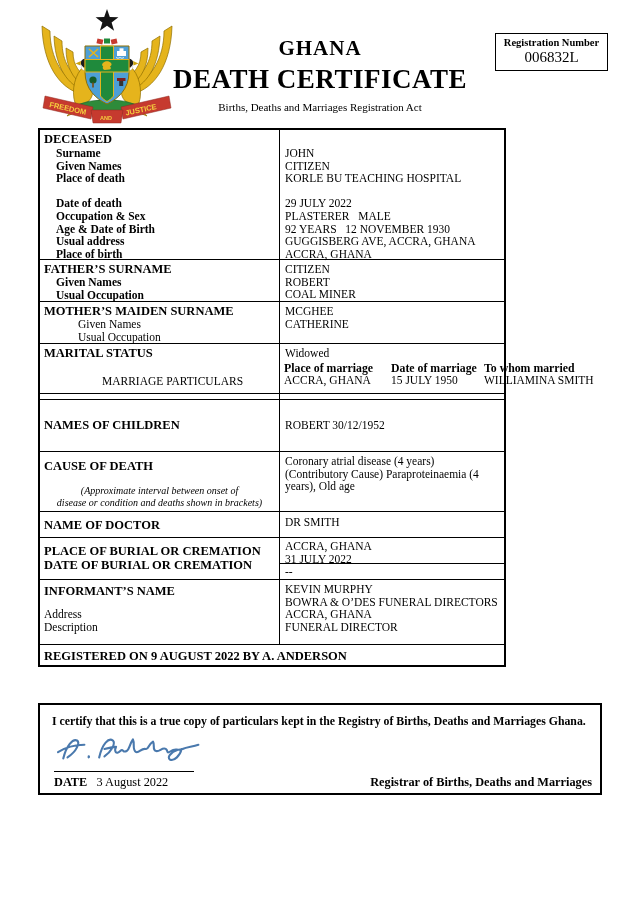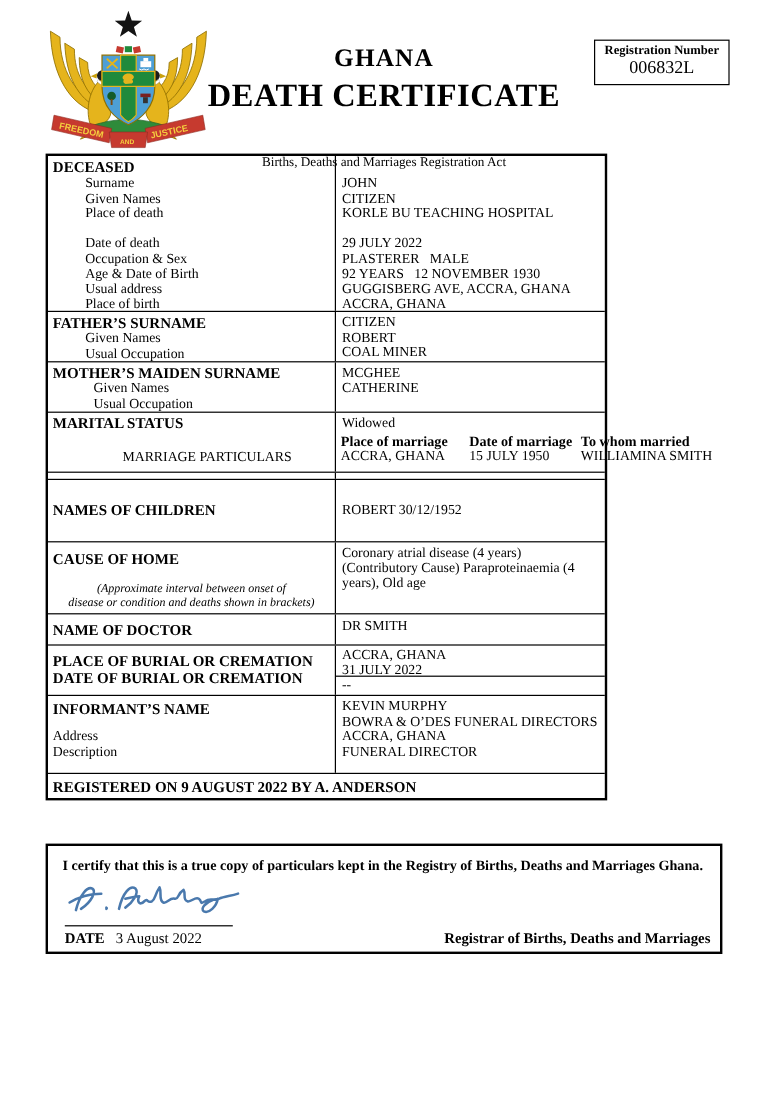--- a/index.html
+++ b/index.html
@@ -4,35 +4,35 @@
 <style>
   html,body{margin:0;padding:0;background:#ffffff;}
   .page{position:relative;width:644px;height:913px;background:#fff;
         font-family:"Liberation Serif", serif;color:#000;overflow:hidden;}
 
   
   .coa{position:absolute;left:36px;top:6px;width:142px;height:120px;}
   .title-block{position:absolute;left:170px;top:0;width:300px;text-align:center;}
   .t-country{position:absolute;top:36px;width:100%;font-size:21px;font-weight:bold;letter-spacing:1px;}
   .t-main{position:absolute;top:64px;width:100%;font-size:27px;font-weight:bold;letter-spacing:.5px;white-space:nowrap;}
-  .t-act{position:absolute;top:101px;width:100%;font-size:11px;margin-top:28px;}
+  .t-act{position:absolute;top:101px;width:100%;font-size:11px;}
   .reg-box{position:absolute;left:495px;top:33px;width:113px;height:38px;border:1px solid #000;
            text-align:center;box-sizing:border-box;padding-top:3px;}
   .reg-label{font-size:10.5px;line-height:12px;font-weight:bold;}
   .reg-num{font-size:15px;line-height:17px;}
 
   
   .table{position:absolute;left:38px;top:128px;width:468px;height:539px;border:2px solid #000;box-sizing:border-box;}
   .row{display:flex;border-bottom:1px solid #000;box-sizing:border-box;position:relative;}
   .row.last{border-bottom:none;}
   .cl{width:240px;border-right:1px solid #000;box-sizing:border-box;position:relative;padding:3px 0 0 4px;}
   .cr{flex:1;position:relative;box-sizing:border-box;padding:3px 0 0 5px;}
   .sec{font-weight:bold;font-size:12.5px;line-height:13px;}
   .line{font-size:11.5px;line-height:12.6px;min-height:12.6px;white-space:pre-wrap;}
-  .ind1{margin-left:27px;}
+  .ind1{margin-left:12px;font-weight:bold;}
   .ind2{margin-left:34px;}
   .mt1{margin-top:1px;}
   .mt14{margin-top:14px;}
   .abs{position:absolute;}
   .vcenter{display:flex;align-items:center;padding-top:0;}
   .mcol{position:absolute;font-size:11.5px;white-space:pre;}
   .mhead{font-weight:bold;font-size:11.8px;}
   .note{position:absolute;top:33px;left:0;width:100%;text-align:center;font-style:italic;
         font-size:10px;line-height:11.5px;}
   .bsub1{height:26px;border-bottom:1px solid #000;box-sizing:border-box;padding:2px 0 0 5px;}
@@ -198,21 +198,21 @@
       <div class="cl vcenter">
         <div class="sec">NAMES OF CHILDREN</div>
       </div>
       <div class="cr vcenter" style="padding-left:5px">
         <div class="line">ROBERT 30/12/1952</div>
       </div>
     </div>
 
     <div class="row" style="height:60px">
       <div class="cl">
-        <div class="sec abs" style="top:8px;left:4px">CAUSE OF HOME</div>
+        <div class="sec abs" style="top:8px;left:4px">CAUSE OF DEATH</div>
         <div class="note">
           <div>(Approximate interval between onset of</div>
           <div>disease or condition and deaths shown in brackets)</div>
         </div>
       </div>
       <div class="cr">
         <div class="line">Coronary atrial disease (4 years)</div>
         <div class="line">(Contributory Cause) Paraproteinaemia (4 years), Old age</div>
       </div>
     </div>

